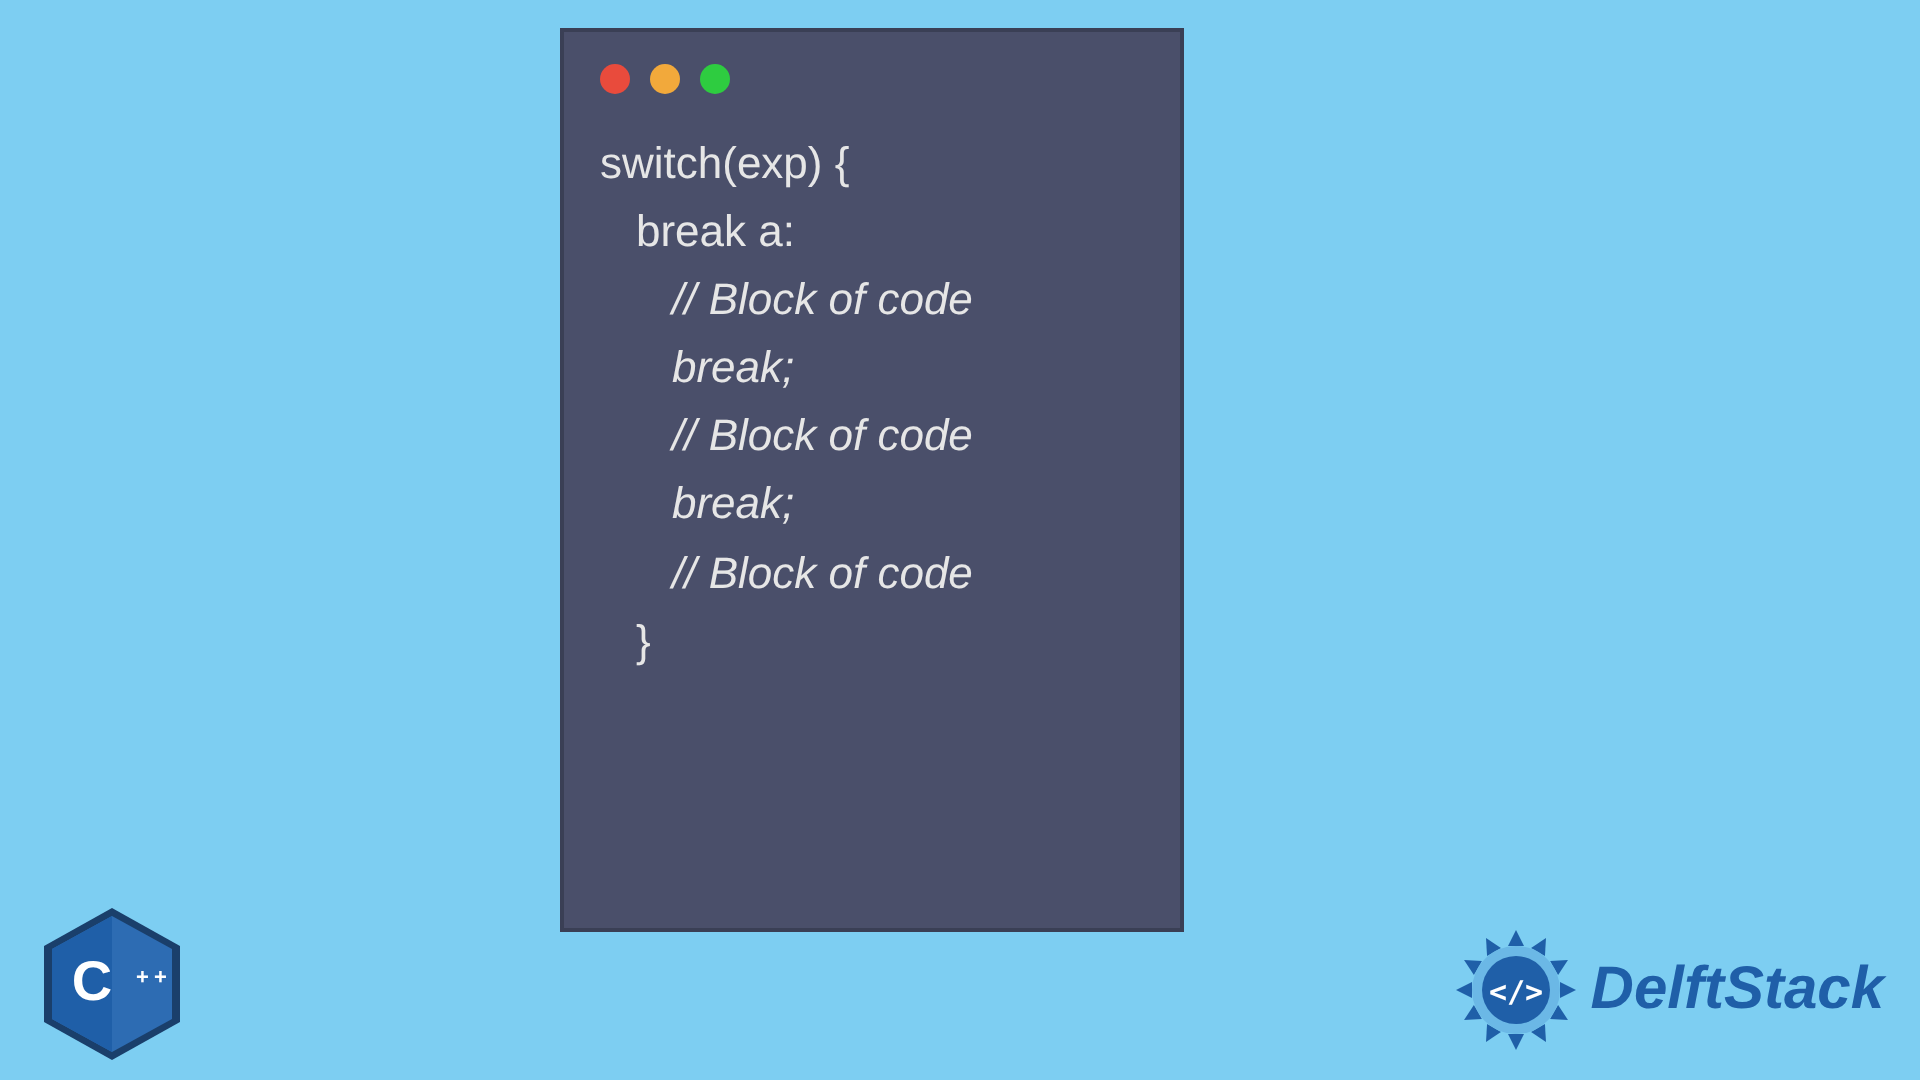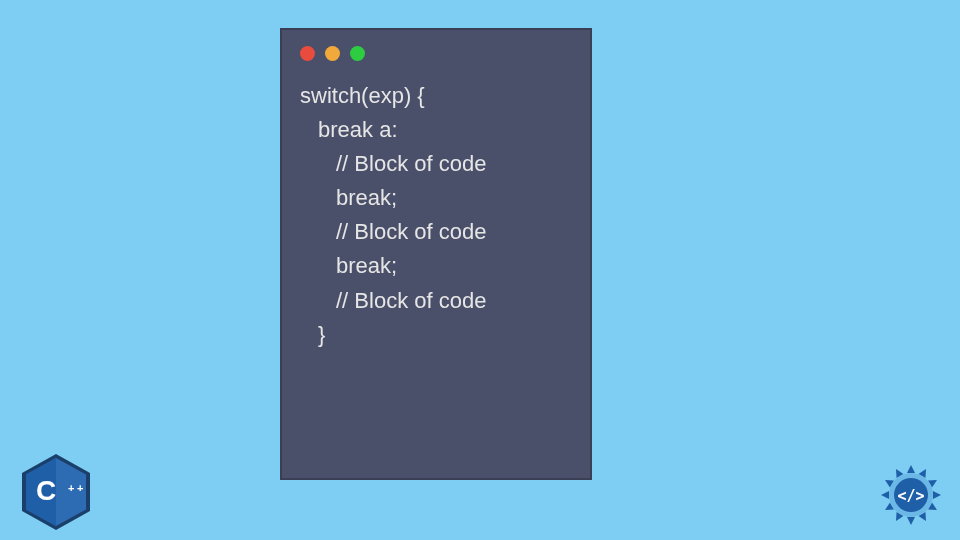--- a/index.html
+++ b/index.html
@@ -7,21 +7,21 @@
     width: 960px;
     height: 540px;
     background: #7dcef2;
     position: relative;
     font-family: Arial, Helvetica, sans-serif;
     overflow: hidden;
   }
   .code-window {
     position: absolute;
     left: 280px;
-    top: 28px;
+    top: 14px;
     width: 312px;
     height: 452px;
     background: #4a4f6a;
     border: 2px solid #3a3f55;
   }
   .dots {
     display: flex;
     gap: 10px;
     padding: 16px 18px 0 18px;
   }
@@ -35,21 +35,21 @@
   .dot.green { background: #2ecc40; }
   .code-body {
     padding: 18px 10px 10px 18px;
     color: #e6e6e6;
     font-size: 22px;
     line-height: 1.55;
     font-family: Arial, Helvetica, sans-serif;
   }
   .code-body .l1 { padding-left: 0px; }
   .code-body .l2 { padding-left: 18px; }
-  .code-body .l3 { padding-left: 36px; }
+  .code-body .l3 { padding-left: 36px; font-style: italic; }
   .cpp-logo {
     position: absolute;
     left: 22px;
     bottom: 10px;
     width: 68px;
     height: 76px;
   }
   .brand {
     position: absolute;
     right: 18px;
@@ -120,13 +120,14 @@
           <polygon transform="rotate(270)" points="0,-30 4,-22 -4,-22"></polygon>
           <polygon transform="rotate(300)" points="0,-30 4,-22 -4,-22"></polygon>
           <polygon transform="rotate(330)" points="0,-30 4,-22 -4,-22"></polygon>
         </g>
         <circle r="22" fill="#6bb8e6"></circle>
         <circle r="17" fill="#1f5fa8"></circle>
         <text x="0" y="6" font-size="15" fill="#ffffff" text-anchor="middle" font-family="monospace" font-weight="bold">&lt;/&gt;</text>
       </g>
     </svg>
   </div>
+  <div class="brand-text">DelftStack</div>
 </div>
 
 </body></html>

